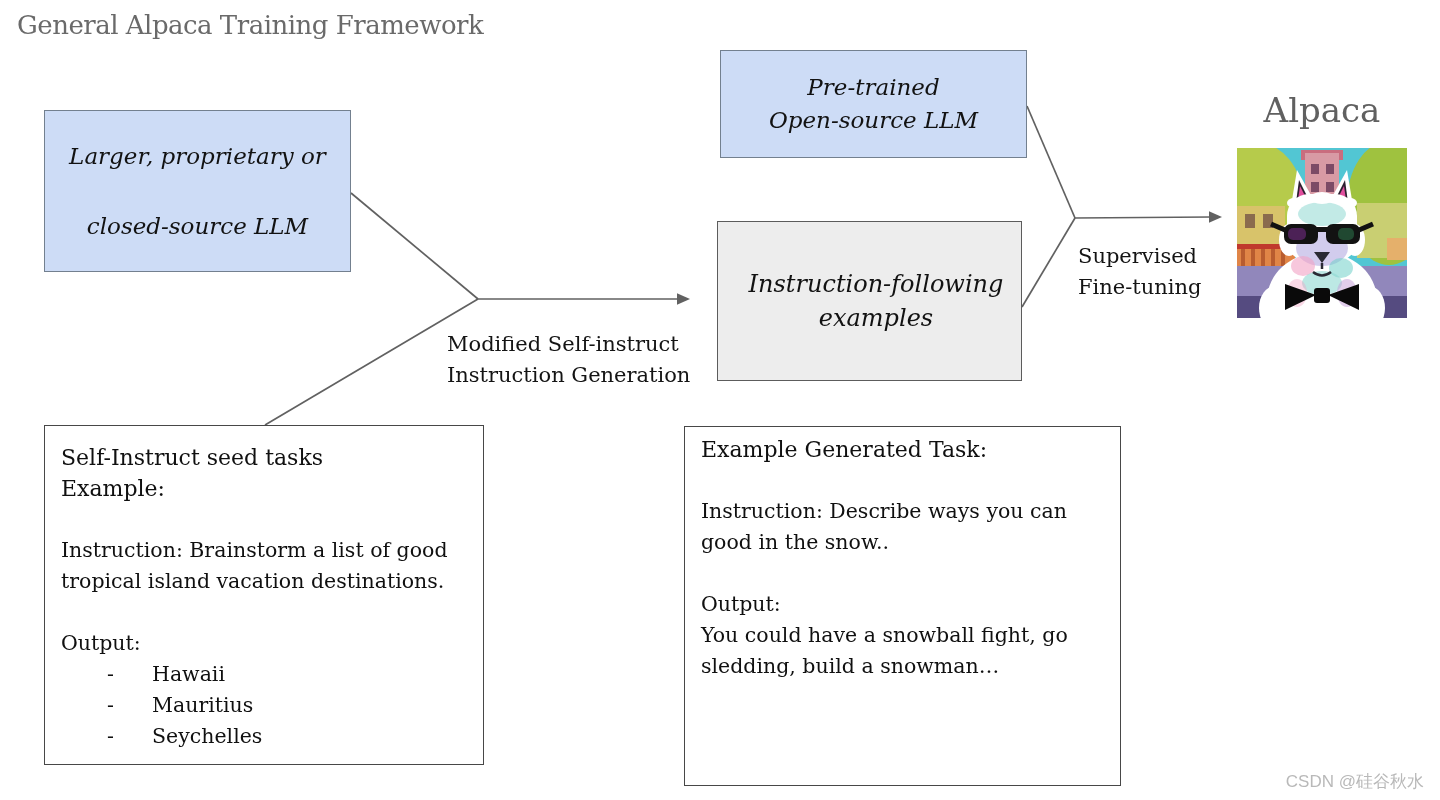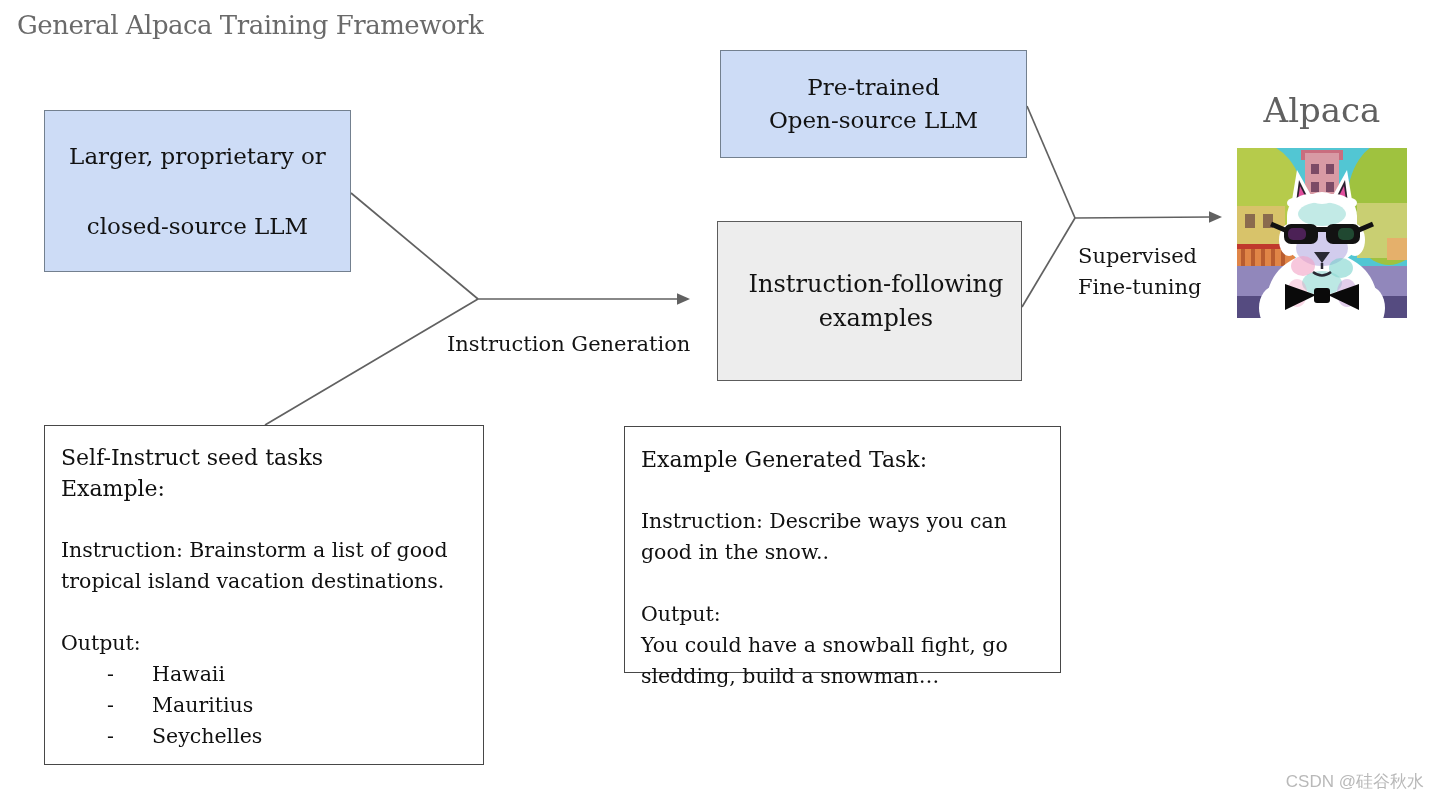--- a/index.html
+++ b/index.html
@@ -14,21 +14,21 @@
   .page-title {
     position: absolute; left: 17px; top: 10px;
     font-size: 26px; letter-spacing: -0.5px; color: #6a6a6a;
     white-space: nowrap; z-index: 2;
   }
 
   .node {
     position: absolute; display: flex; flex-direction: column;
     align-items: center; justify-content: center;
     font-size: 23px; line-height: 33px; color: #121212; text-align: center;
-    z-index: 2; white-space: nowrap;
+    z-index: 2; white-space: nowrap; font-style: italic;
   }
   .node-blue { background: #cddcf6; border: 1.5px solid #73808f; }
   .node-gray { background: #ededed; border: 1.5px solid #5c5c5c; }
 
   #node-closed-llm { left: 44px; top: 110px; width: 307px; height: 162px; gap: 37px; }
   #node-open-llm   { left: 720px; top: 50px;  width: 307px; height: 108px; }
   #node-instruction-examples { left: 717px; top: 221px; width: 305px; height: 160px; font-size: 24px; line-height: 34px; padding-left: 13px; }
 
   .edge-label {
     position: absolute; font-size: 21px; line-height: 31px; color: #141414;
@@ -36,21 +36,21 @@
   }
   #generation-label { left: 447px; top: 329px; }
   #sft-label        { left: 1078px; top: 241px; }
 
   .content-box {
     position: absolute; background: #ffffff; border: 1.5px solid #474747;
     padding: 16px 10px 0 16px; font-size: 20.5px; line-height: 31px;
     color: #101010; z-index: 2; white-space: nowrap;
   }
   #seed-box { left: 44px; top: 425px; width: 440px; height: 340px; }
-  #generated-box { left: 624px; top: 426px; width: 437px; height: 247px; padding-top: 17px; }
+  #generated-box { left: 684px; top: 426px; width: 437px; height: 360px; padding-top: 7px; }
   .content-box .heading { font-size: 22px; }
   .para-gap { margin-top: 31px; }
   .bullet-row { display: flex; padding-left: 46px; }
   .bullet-row .dash { width: 45px; }
 
   #alpaca-label {
     position: absolute; left: 1237px; top: 90px; width: 170px;
     text-align: center; font-size: 34px; color: #606060; z-index: 2;
   }
   #alpaca-image { position: absolute; left: 1237px; top: 148px; width: 170px; height: 170px; z-index: 2; }
@@ -88,20 +88,21 @@
   <div>Pre-trained</div>
   <div>Open-source LLM</div>
 </div>
 
 <div class="node node-gray" id="node-instruction-examples">
   <div>Instruction-following</div>
   <div>examples</div>
 </div>
 
 <div class="edge-label" id="generation-label">
+  <div>Modified Self-instruct</div>
   <div>Instruction Generation</div>
 </div>
 
 <div class="edge-label" id="sft-label">
   <div>Supervised</div>
   <div>Fine-tuning</div>
 </div>
 
 <div class="content-box" id="seed-box">
   <div class="heading">Self-Instruct seed tasks</div>

